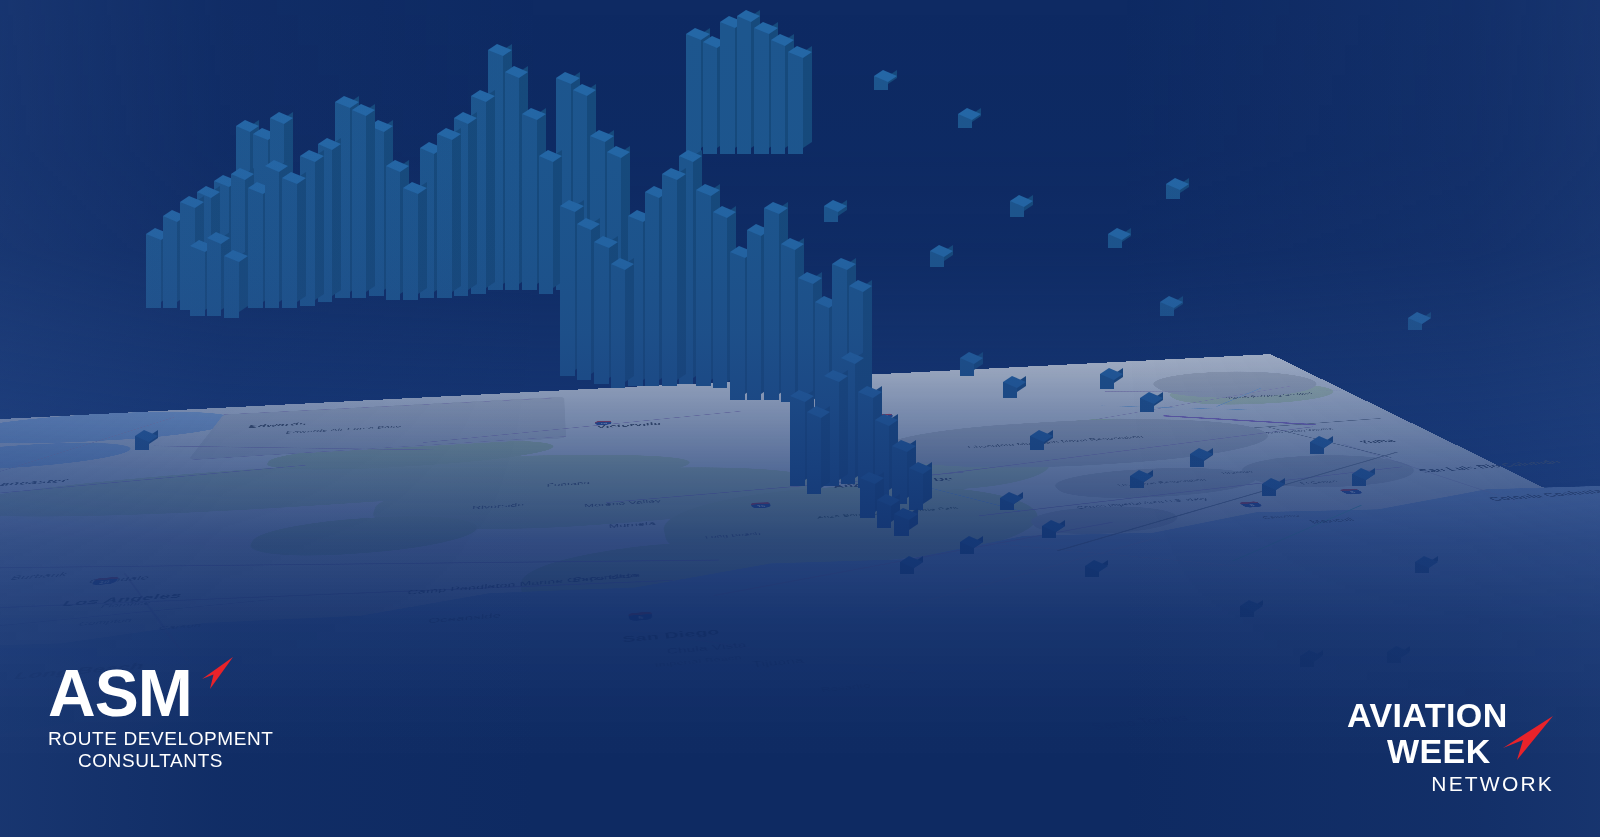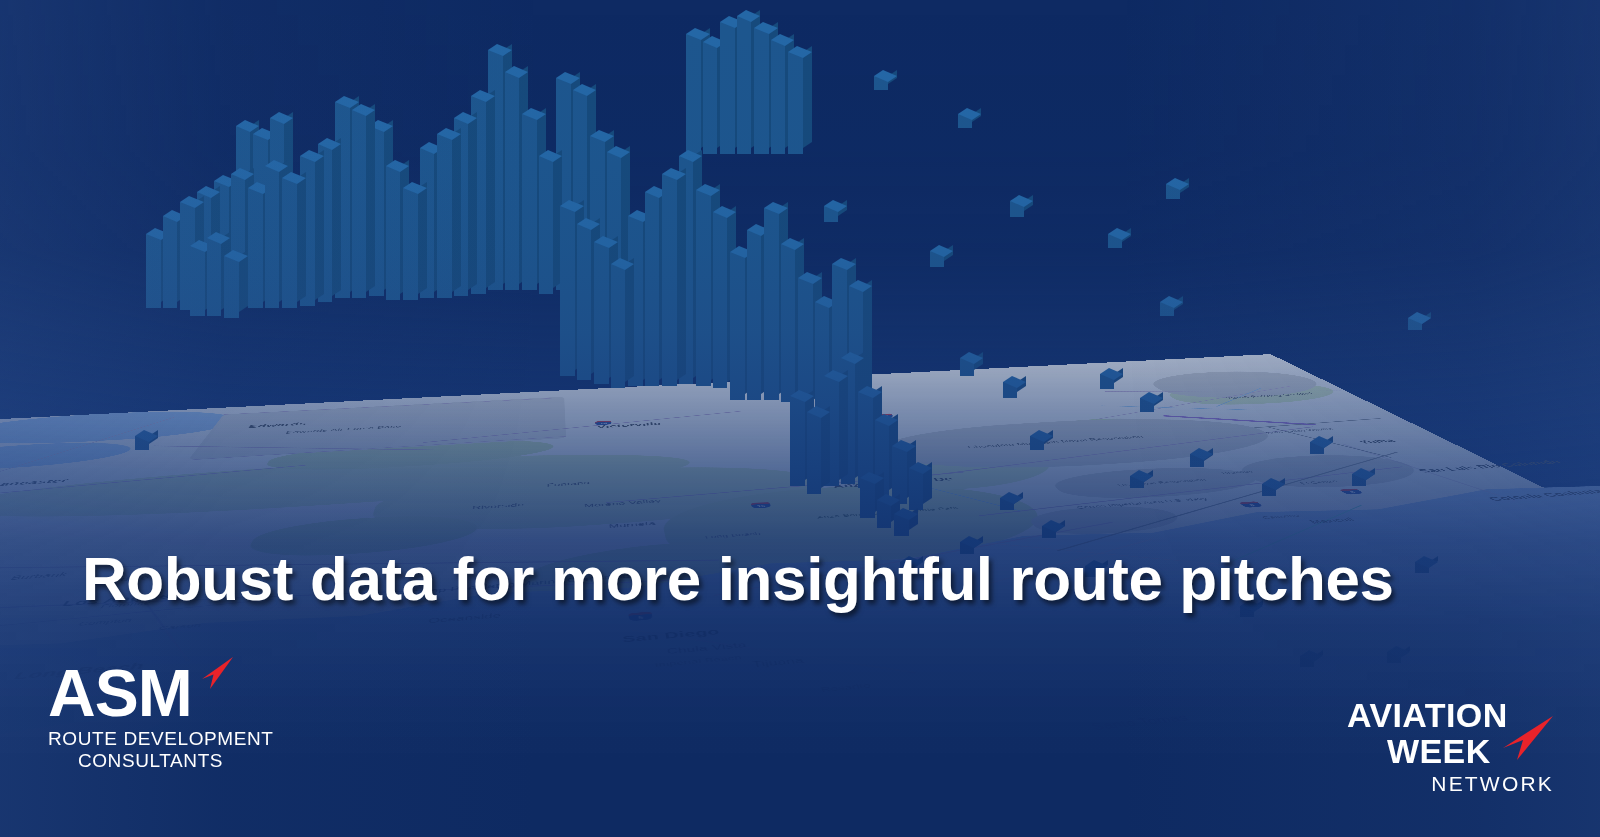--- a/index.html
+++ b/index.html
@@ -834,21 +834,20 @@
         <div style="position: absolute; left: 14px; top: 0px; width: 9px; height: 10px; background: rgb(22, 74, 124); clip-path: polygon(0px 6px, 100% 0px, 100% calc(100% - 6px), 0px 100%);"></div>
         <div style="position: absolute; left: 0px; top: 0px; width: 23px; height: 12px; background: rgb(36, 103, 166); clip-path: polygon(0px 50%, 39.1304% 0px, 100% 50%, 60.8696% 100%);"></div>
       </div>
     </div>
 
   <div id="map-labels" style="position:absolute;left:0;top:0;width:1600px;height:837px;pointer-events:none;"></div>
 
   <div id="wash"></div>
   <div id="wash-side"></div>
 
-  <div id="headline">Robust data for more insightful route pitches</div>
 
   <div id="aw-logo">
     <div class="aw-l1">AVIATION</div>
     <div class="aw-l2">WEEK</div>
     <div class="aw-l3">NETWORK</div>
     <svg id="aw-arrow" viewBox="0 0 62 56">
       <path d="M60 2 L24 46 L30 26 L10 34 Z" fill="#e8232a"></path>
     </svg>
   </div>
 

